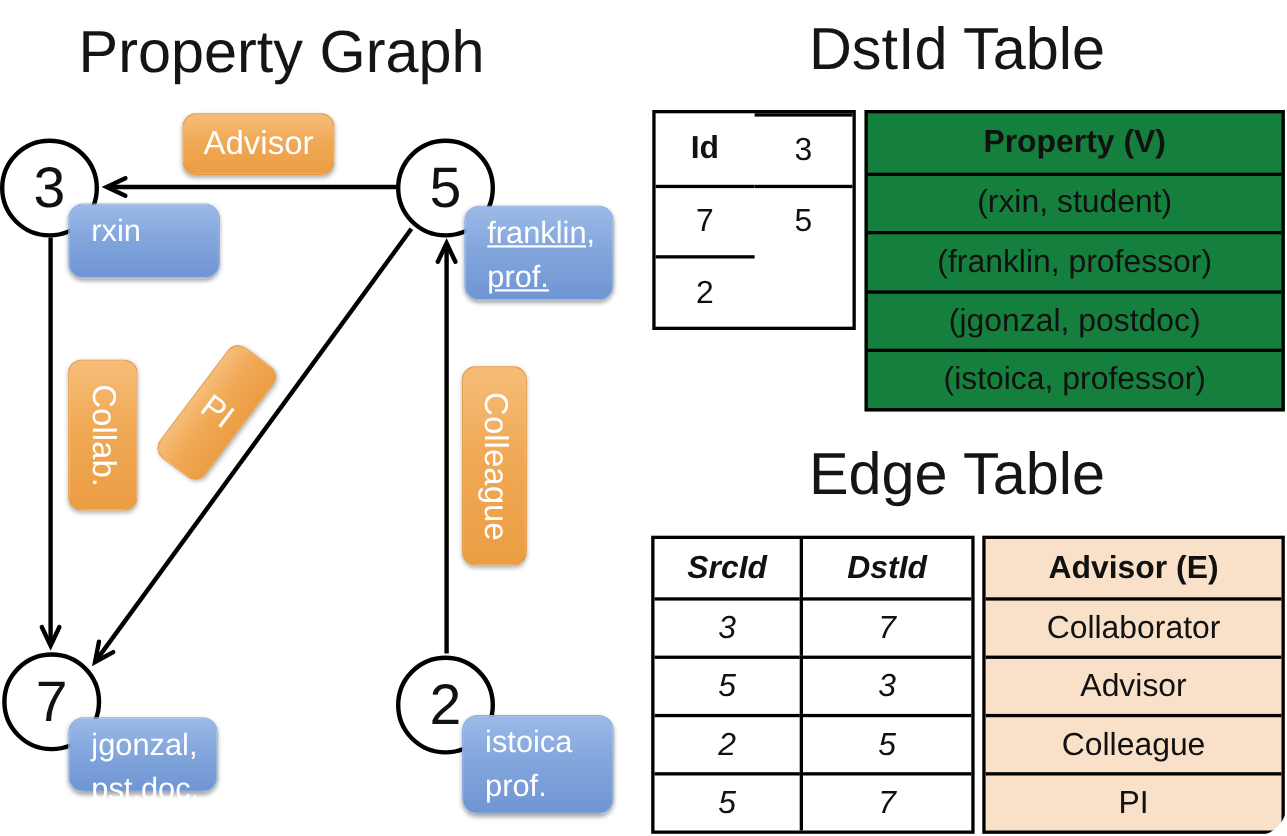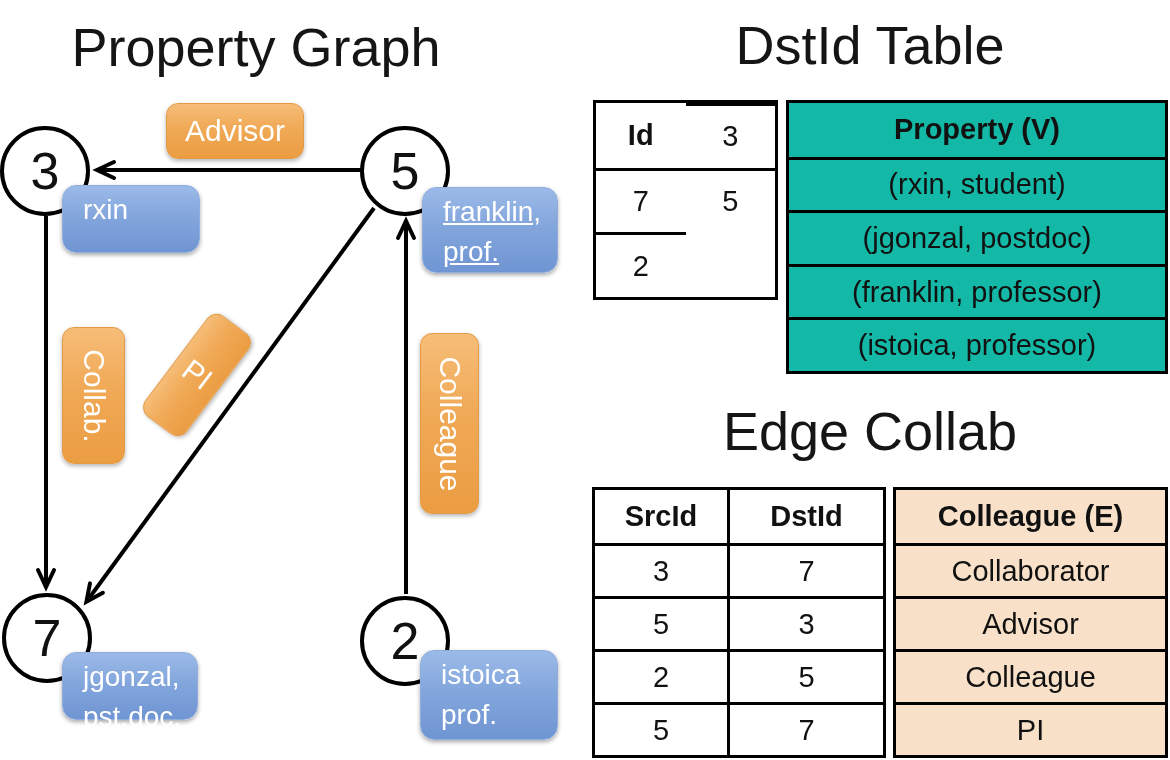--- a/index.html
+++ b/index.html
@@ -1,17 +1,17 @@
 <!DOCTYPE html>
 <html><head>
 <meta charset="utf-8">
 <style>
   html,body{margin:0;padding:0;background:#fff;}
   .canvas{position:relative;width:1170px;height:760px;background:#fff;overflow:hidden;
-          font-family:"Liberation Sans", sans-serif;color:#111;}
+          font-family:"Liberation Sans", sans-serif;color:#111;border-radius:29px;}
   .title{position:absolute;text-align:center;font-size:54px;font-weight:400;
          letter-spacing:0px;color:#151515;white-space:nowrap;}
   #graph-title{left:0;top:16px;width:512px;}
   #vertex-title{left:615px;top:14px;width:510px;}
   #edge-title{left:615px;top:400px;width:510px;}
 
   
   .node{position:absolute;width:90px;height:90px;border:4px solid #000;border-radius:50%;
         background:#fff;box-sizing:border-box;display:flex;align-items:center;justify-content:center;
         font-size:52px;font-weight:400;z-index:2;}
@@ -31,32 +31,32 @@
 
   
   .tbl{position:absolute;border:3px solid #000;box-sizing:border-box;
        display:grid;grid-auto-rows:1fr;font-size:29px;}
   .cell{display:flex;align-items:center;justify-content:center;border-top:3px solid #000;
         white-space:nowrap;}
   .cell.first{border-top:none;}
   .cell.colsep{border-left:3px solid #000;text-align:center;}
   .cell.hdr{font-weight:700;}
   #vt-id{left:593px;top:100px;width:185px;height:200px;grid-template-columns:1fr 1fr;text-align:center;}
-  #vt-prop{left:786px;top:100px;width:382px;height:274px;grid-template-columns:1fr;background:#14b8a6;}
-  #et-ids{left:592px;top:487px;width:294px;height:271px;grid-template-columns:132px 1fr;}
+  #vt-prop{left:786px;top:100px;width:382px;height:274px;grid-template-columns:1fr;background:#15803d;}
+  #et-ids{left:592px;top:487px;width:294px;height:271px;grid-template-columns:132px 1fr;font-style:italic;}
   #et-prop{left:893px;top:487px;width:275px;height:271px;grid-template-columns:1fr;background:#f8e1c8;}
 </style>
 </head>
 <body>
 
 <div class="canvas">
 
   <div class="title" id="graph-title">Property Graph</div>
   <div class="title" id="vertex-title">DstId Table</div>
-  <div class="title" id="edge-title">Edge Collab</div>
+  <div class="title" id="edge-title">Edge Table</div>
 
   <svg class="edges" width="560" height="760">
     <defs>
       <marker id="arrow" markerWidth="30" markerHeight="30" refX="19" refY="11" orient="auto" markerUnits="userSpaceOnUse">
         <path d="M3,3 L20,11 L3,19" fill="none" stroke="#000" stroke-width="4" stroke-linecap="round"></path>
       </marker>
     </defs>
     <line x1="362" y1="170" x2="98" y2="170" stroke="#000" stroke-width="4" marker-end="url(#arrow)"></line>
     <line x1="46" y1="216" x2="46" y2="586" stroke="#000" stroke-width="4" marker-end="url(#arrow)"></line>
     <line x1="374" y1="208" x2="87" y2="601" stroke="#000" stroke-width="4" marker-end="url(#arrow)"></line>
@@ -109,39 +109,39 @@
     <div class="cell first hdr">Id</div>
     <div class="cell">3</div>
     <div class="cell">7</div>
     <div class="cell">5</div>
     <div class="cell">2</div>
   </div>
 
   <div class="tbl" id="vt-prop">
     <div class="cell first hdr">Property (V)</div>
     <div class="cell">(rxin, student)</div>
+    <div class="cell">(franklin, professor)</div>
     <div class="cell">(jgonzal, postdoc)</div>
-    <div class="cell">(franklin, professor)</div>
     <div class="cell">(istoica, professor)</div>
   </div>
 
   <div class="tbl" id="et-ids">
     <div class="cell first hdr">SrcId</div>
     <div class="cell first hdr colsep">DstId</div>
     <div class="cell">3</div>
     <div class="cell colsep">7</div>
     <div class="cell">5</div>
     <div class="cell colsep">3</div>
     <div class="cell">2</div>
     <div class="cell colsep">5</div>
     <div class="cell">5</div>
     <div class="cell colsep">7</div>
   </div>
 
   <div class="tbl" id="et-prop">
-    <div class="cell first hdr">Colleague (E)</div>
+    <div class="cell first hdr">Advisor (E)</div>
     <div class="cell">Collaborator</div>
     <div class="cell">Advisor</div>
     <div class="cell">Colleague</div>
     <div class="cell">PI</div>
   </div>
 
 </div>
 
 </body></html>

